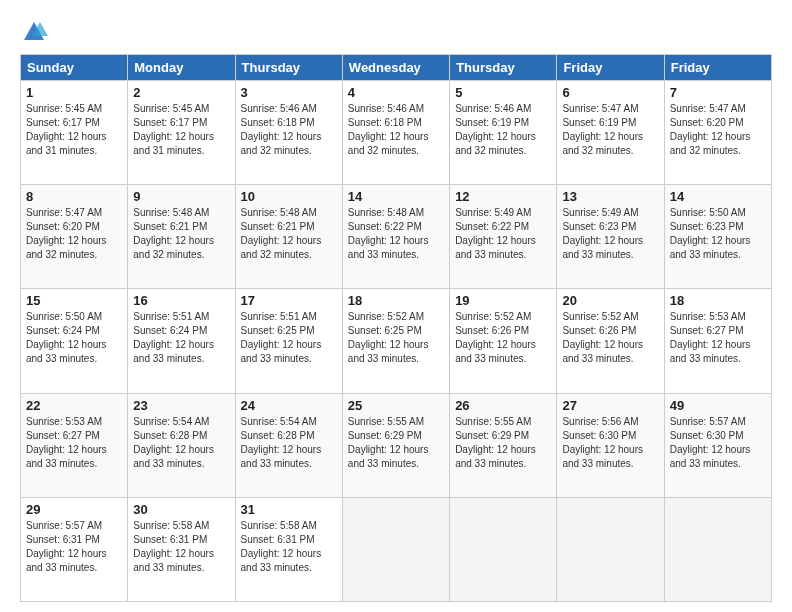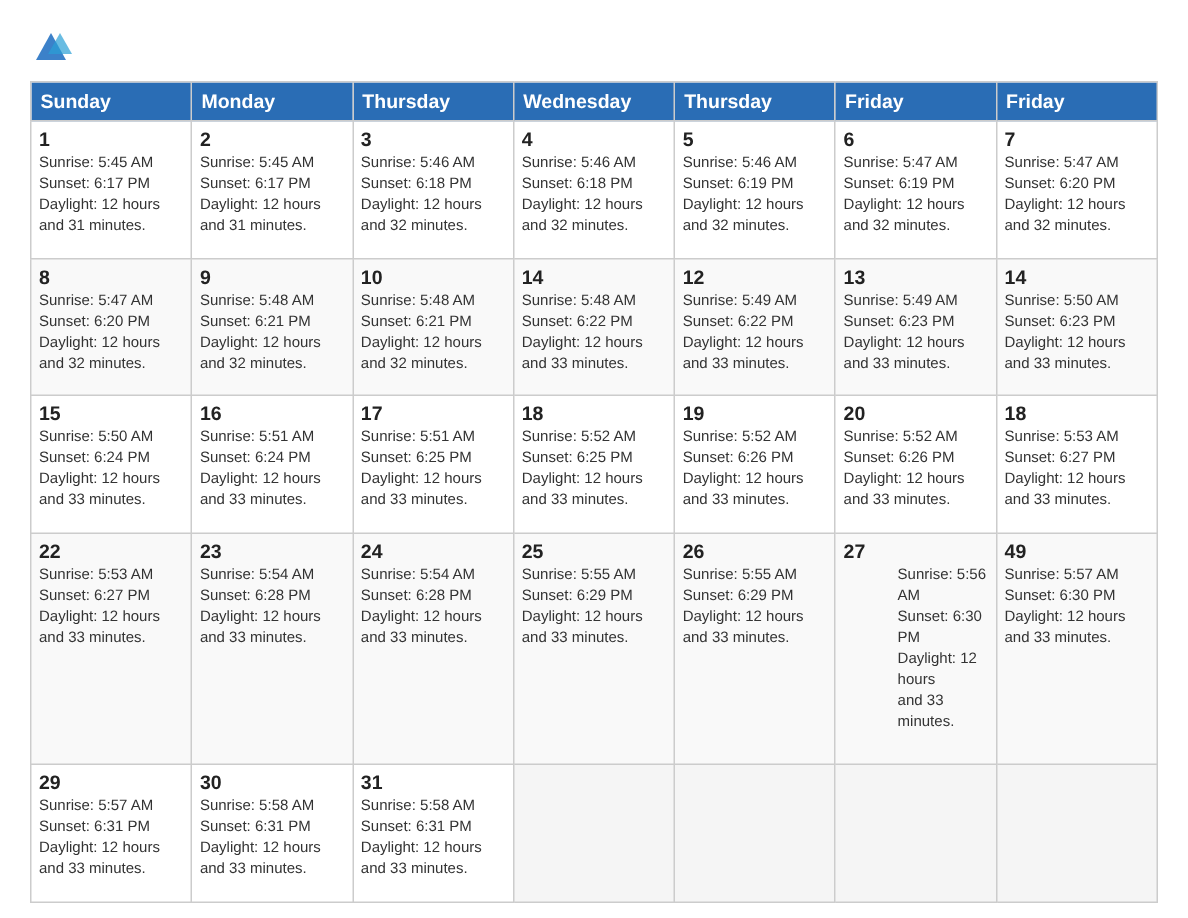--- a/index.html
+++ b/index.html
@@ -322,21 +322,21 @@
           </td>
           <td>
             <span class="day-num">26</span>
             <div class="day-info" style="white-space: pre-line;">Sunrise: 5:55 AM
 Sunset: 6:29 PM
 Daylight: 12 hours
 and 33 minutes.</div>
           </td>
           <td>
             <span class="day-num">27</span>
-            <div class="day-info" style="white-space: pre-line; margin-left: 36px;">Sunrise: 5:56 AM
+            <div class="day-info" style="white-space: pre-line;">Sunrise: 5:56 AM
 Sunset: 6:30 PM
 Daylight: 12 hours
 and 33 minutes.</div>
           </td>
           <td>
             <span class="day-num">49</span>
             <div class="day-info" style="white-space: pre-line;">Sunrise: 5:57 AM
 Sunset: 6:30 PM
 Daylight: 12 hours
 and 33 minutes.</div>

